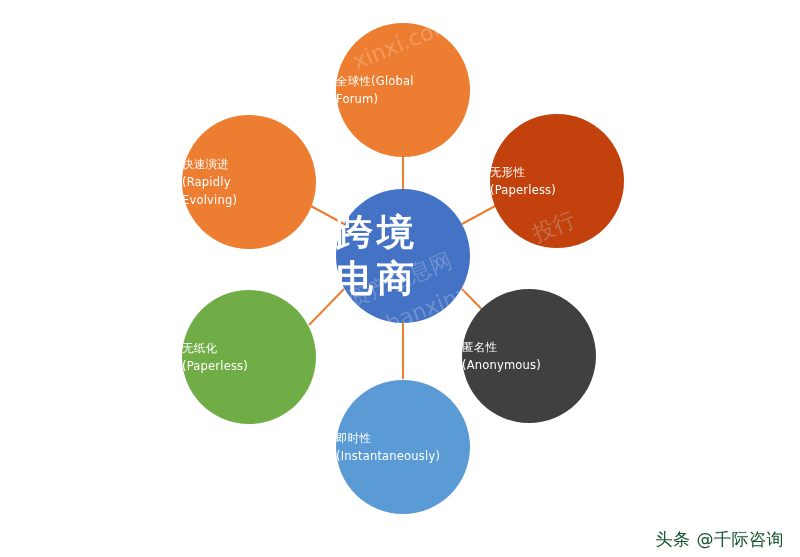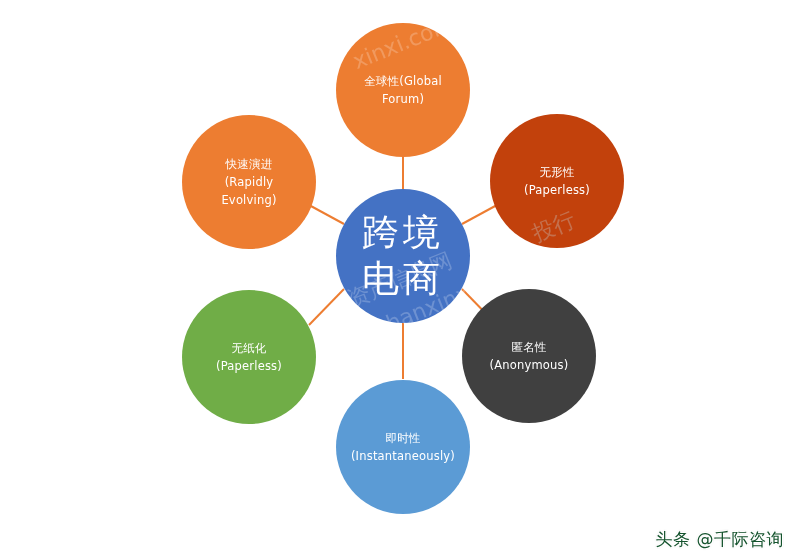--- a/index.html
+++ b/index.html
@@ -24,37 +24,37 @@
     .connectors {
       position: absolute;
       left: 0; top: 0;
       width: 800px; height: 557px;
     }
     .node {
       position: absolute;
       border-radius: 50%;
       display: flex;
       flex-direction: column;
-      align-items: center;
+      align-items: flex-start;
       justify-content: center;
       text-align: center;
       color: #ffffff;
       box-sizing: border-box;
     }
     .node .line {
       font-size: 11.5px;
       line-height: 18px;
       white-space: nowrap;
       letter-spacing: 0.2px;
     }
     .center-node .line {
       font-size: 37px;
       line-height: 46px;
       letter-spacing: 4px;
-      font-weight: normal;
+      font-weight: bold;
     }
     .watermark {
       position: absolute;
       color: rgba(255,255,255,0.22);
       font-size: 22px;
       transform: rotate(-22deg);
       white-space: nowrap;
       pointer-events: none;
       font-family: "DejaVu Sans", sans-serif;
     }

